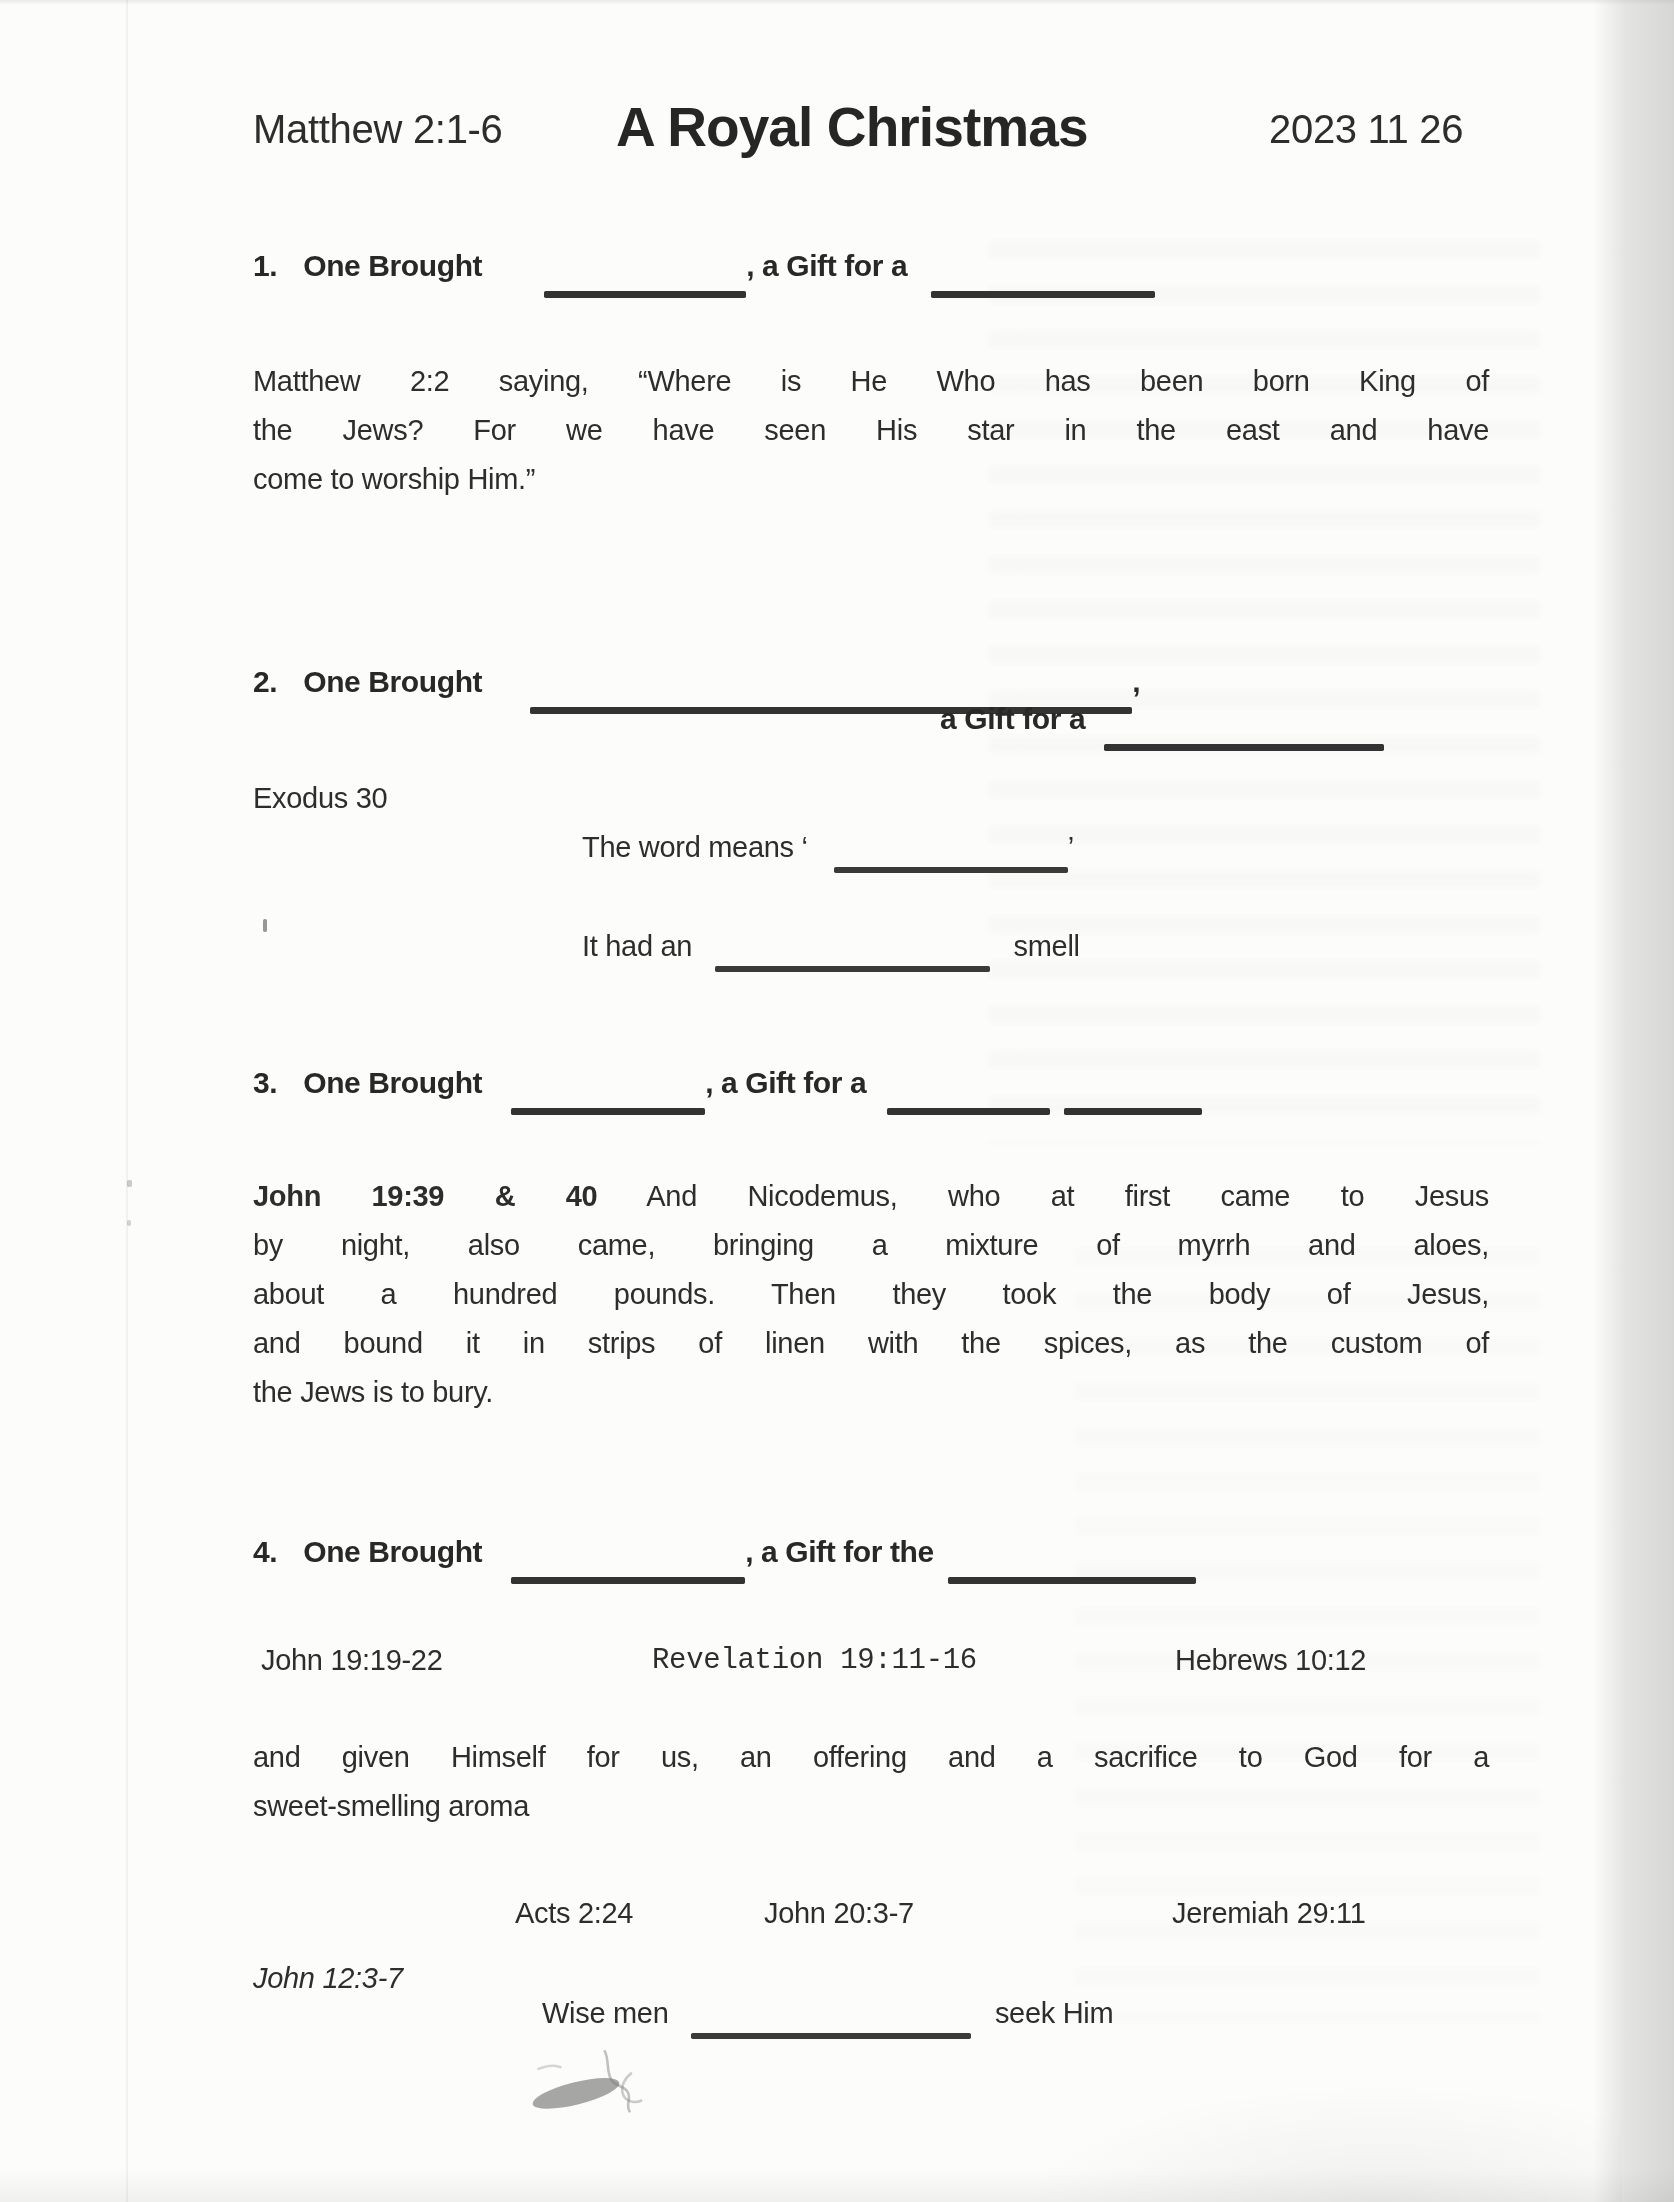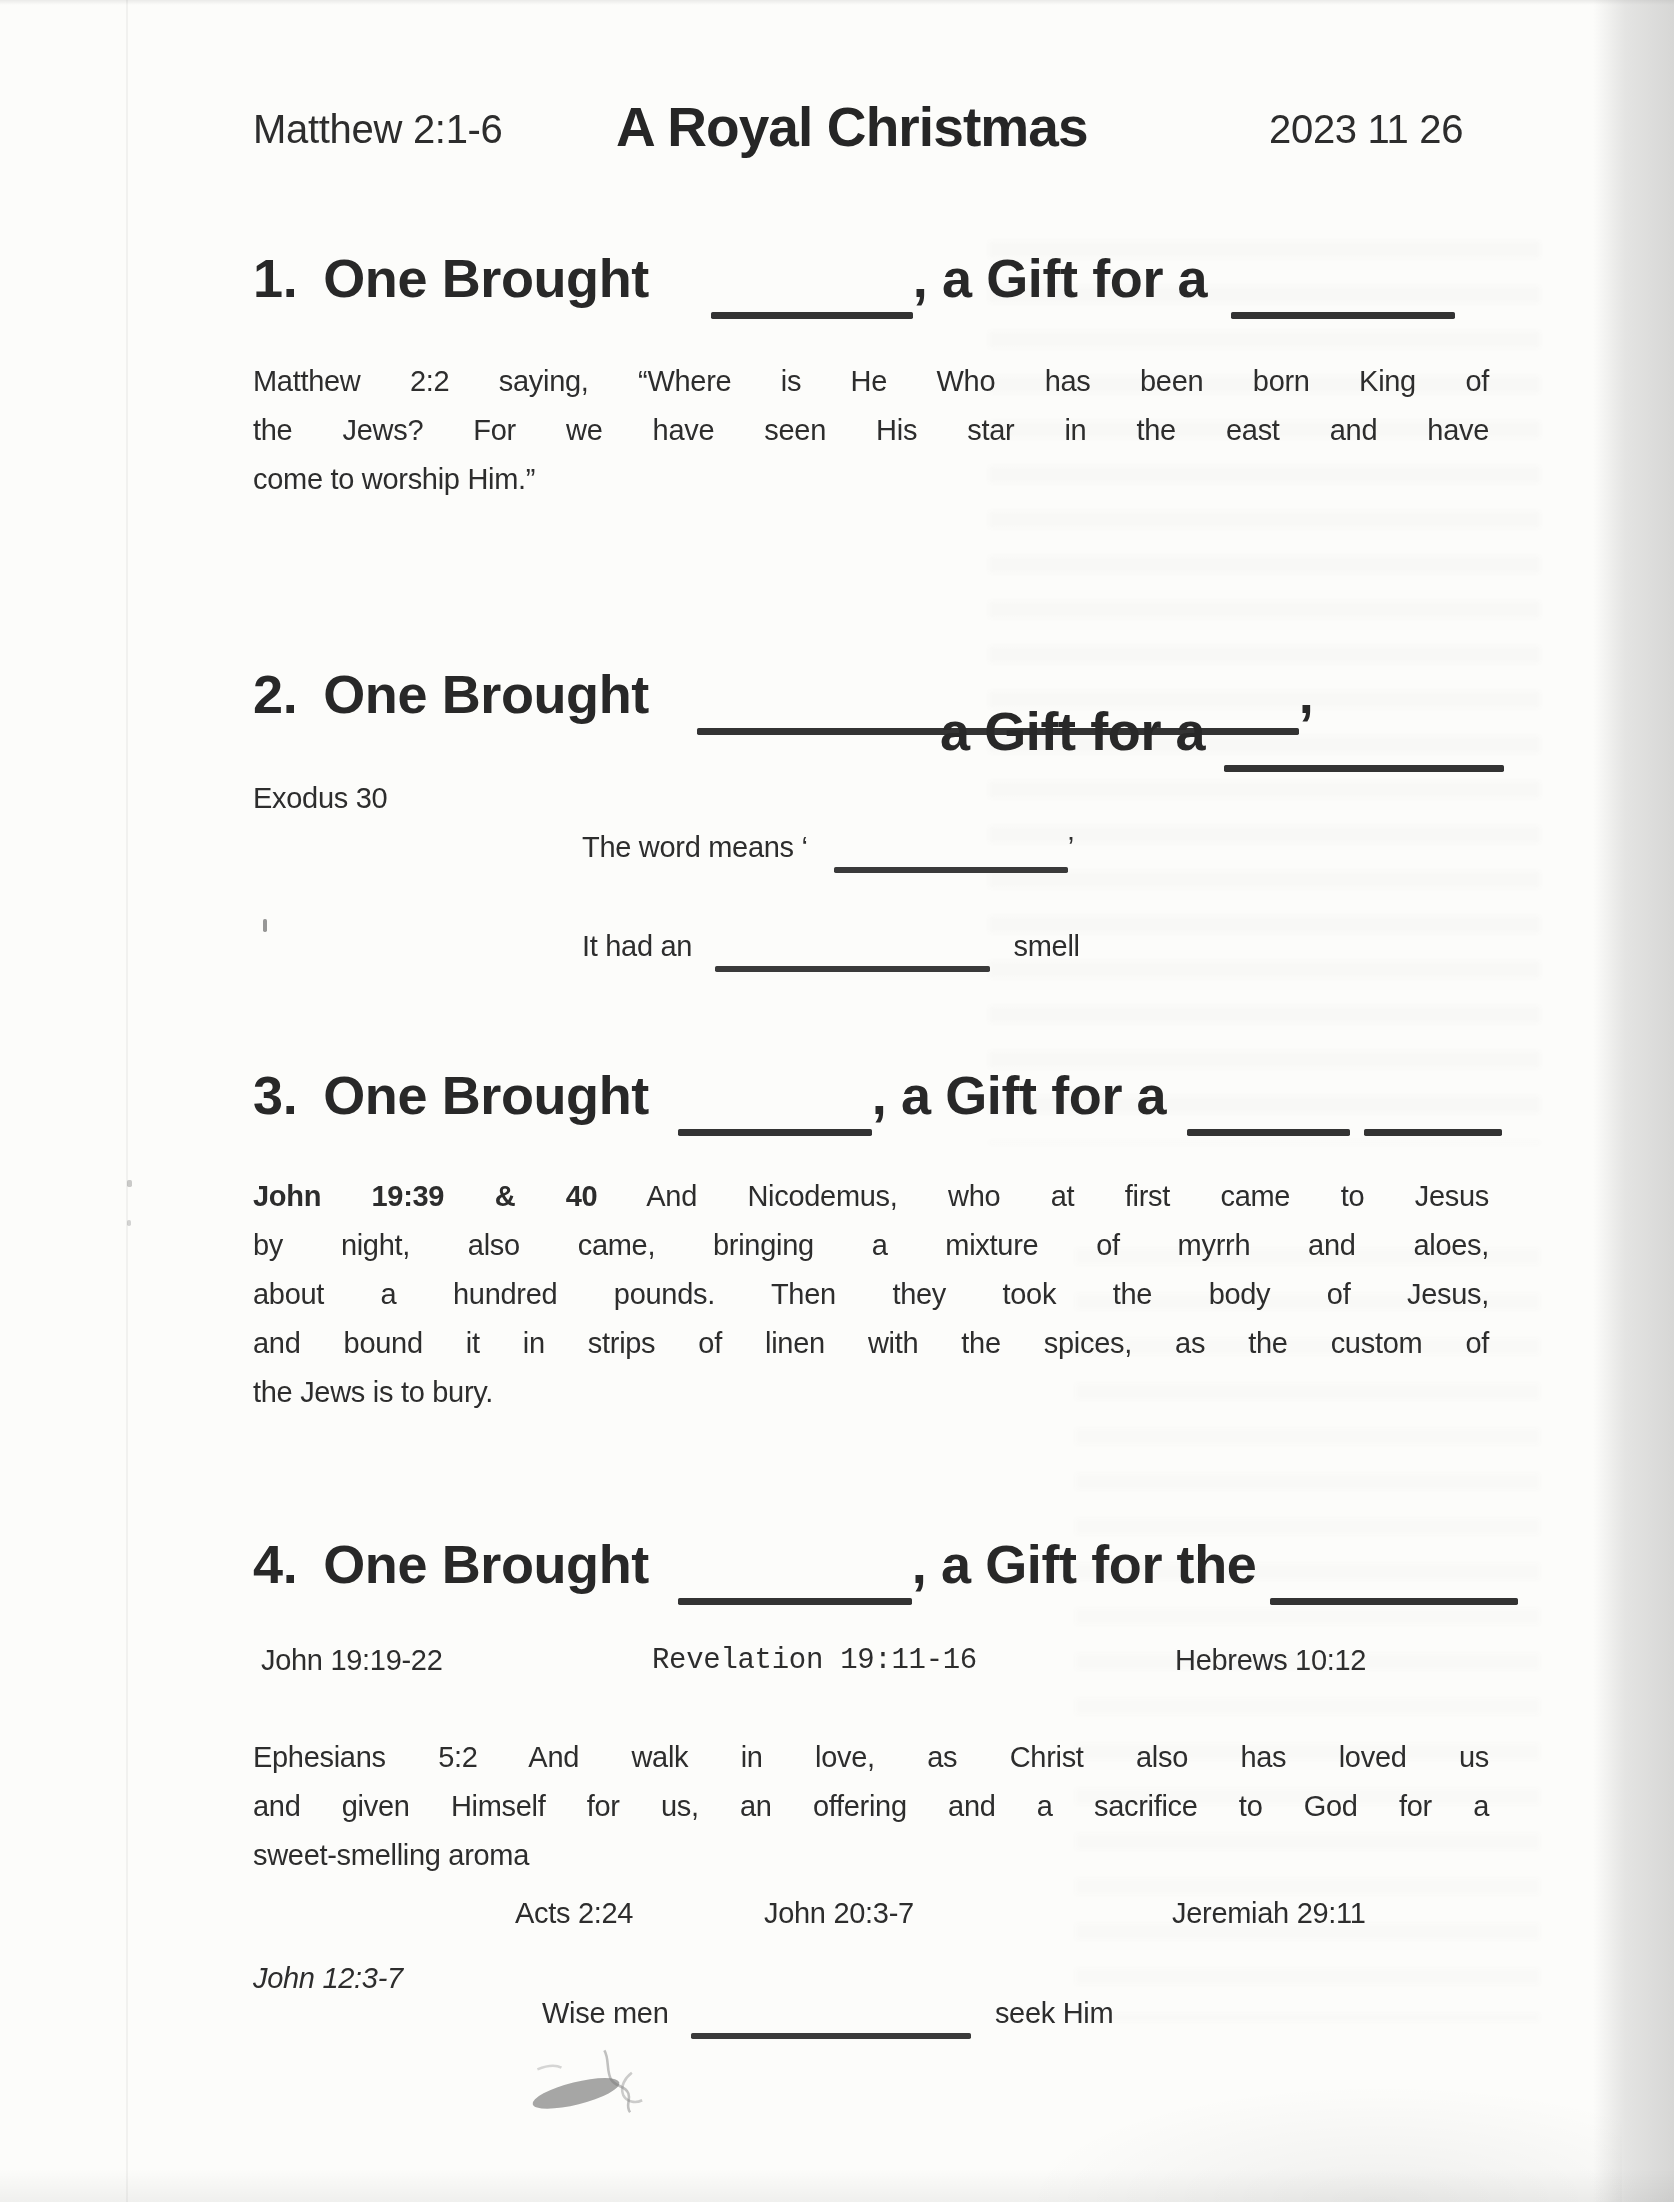--- a/index.html
+++ b/index.html
@@ -9,21 +9,21 @@
     background:#fcfcfa;
     font-family:"Liberation Sans", sans-serif;
     color:#2e2e2e;
     overflow:hidden;
   }
   .abs{position:absolute;}
   
   .hdr-ref,.hdr-date{font-size:40px;letter-spacing:-0.3px;color:#2d2d2d;white-space:nowrap;}
   .title{font-size:55px;font-weight:bold;letter-spacing:-0.9px;color:#262626;white-space:nowrap;}
   
-  .h{font-size:54px;font-weight:bold;letter-spacing:-0.4px;color:#282828;white-space:nowrap;line-height:1;}
+  .h{font-size:30px;font-weight:bold;letter-spacing:-0.4px;color:#282828;white-space:nowrap;line-height:1;}
   
   .body{font-size:29px;letter-spacing:-0.3px;color:#2d2d2d;line-height:49px;}
   .nowrap{white-space:nowrap;}
   .para{width:1236px;}
   .jline{text-align:justify;text-align-last:justify;}
   .b{font-weight:bold;}
   
   .blank{display:inline-block;height:5.2px;background:#3a3a3a;vertical-align:-15.5px;border-radius:1.7px;}
   .blank.hv{height:7.7px;background:#333333;vertical-align:-22.4px;}
   
@@ -108,21 +108,20 @@
 
   <div class="abs h" style="left:253px;top:1537px;">
     <span>4.</span><span class="ml30">One Brought</span><span class="blank hv ml34" style="width:234px;"></span><span>, a Gift for the</span><span class="blank hv ml16" style="width:248px;"></span>
   </div>
 
   <div class="abs body nowrap" style="left:261px;top:1636px;">John 19:19-22</div>
   <div class="abs body nowrap" style="left:652px;top:1636px;font-family:Liberation Mono, monospace;">Revelation 19:11-16</div>
   <div class="abs body nowrap" style="left:1175px;top:1636px;">Hebrews 10:12</div>
 
   <div class="abs body para" style="left:253px;top:1733px;">
-    <div class="jline">Ephesians 5:2  And walk in love, as Christ also has loved us</div>
     <div class="jline">and given Himself for us, an offering and a sacrifice to God for a</div>
     <div>sweet-smelling aroma</div>
   </div>
 
   <div class="abs body nowrap" style="left:253px;top:1954px;font-style:italic;">John 12:3-7</div>
   <div class="abs body nowrap" style="left:515px;top:1889px;">Acts 2:24</div>
   <div class="abs body nowrap" style="left:764px;top:1889px;">John 20:3-7</div>
   <div class="abs body nowrap" style="left:1172px;top:1889px;">Jeremiah 29:11</div>
 
   <div class="abs body nowrap" style="left:542px;top:1989px;">

